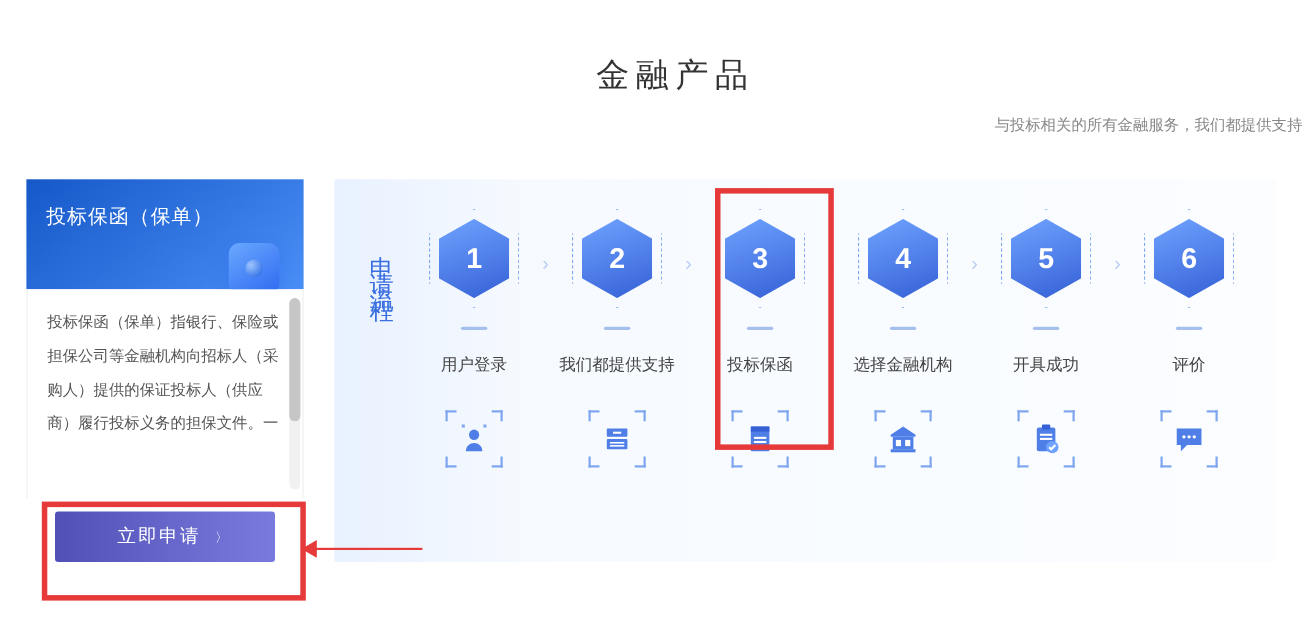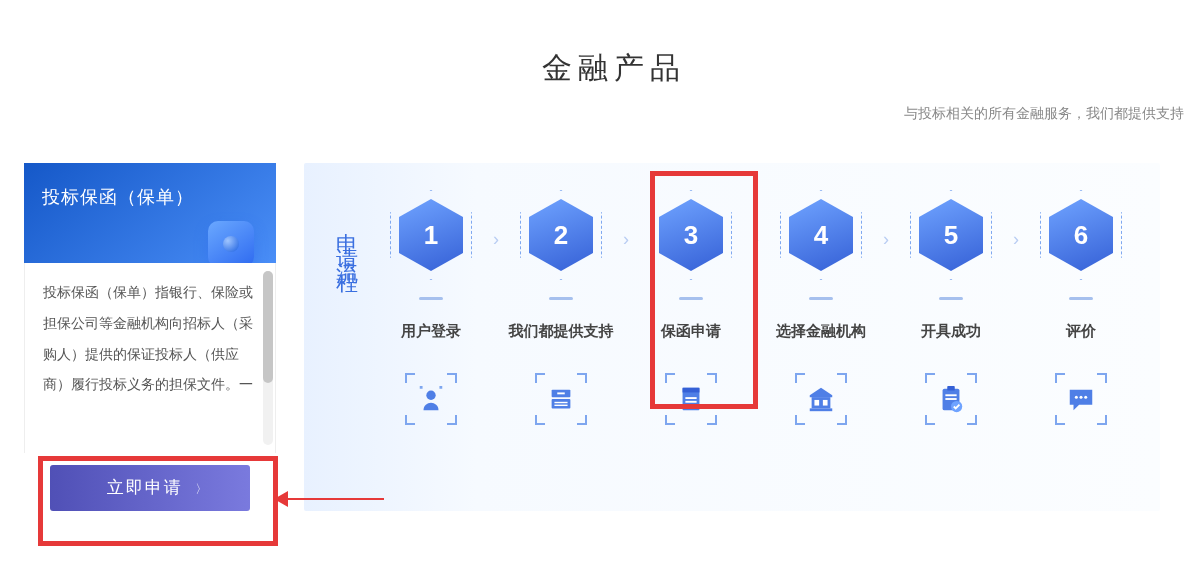--- a/index.html
+++ b/index.html
@@ -210,21 +210,20 @@
       width: 24px;
       height: 3px;
       background: #a6c0ee;
       margin-top: 22px;
       border-radius: 2px;
     }
     .step-label {
       margin-top: 22px;
       font-size: 15px;
       color: #444;
-      font-weight: bold;
     }
     .step-icon-box {
       margin-top: 32px;
       width: 52px;
       height: 52px;
       position: relative;
       display: flex;
       align-items: center;
       justify-content: center;
     }
@@ -333,21 +332,21 @@
             </svg>
           </div>
         </div>
         <div class="arrow-sep">›</div>
         <div class="step">
           <div class="hexagon">
             <span class="hex-dashed"></span>
             <div class="hex-shape">3</div>
           </div>
           <div class="step-dash"></div>
-          <div class="step-label">保函申请</div>
+          <div class="step-label">投标保函</div>
           <div class="step-icon-box">
             <span class="corner tl"></span>
             <span class="corner tr"></span>
             <span class="corner bl"></span>
             <span class="corner br"></span>
             <svg viewBox="0 0 32 32" width="30" height="30" class="icon-svg">
               <rect x="7" y="4" width="18" height="24" rx="1"></rect>
               <rect x="7" y="4" width="18" height="5" fill="#3560d6"></rect>
               <rect x="10" y="14" width="12" height="2" fill="#fff"></rect>
               <rect x="10" y="18" width="12" height="2" fill="#fff"></rect>

